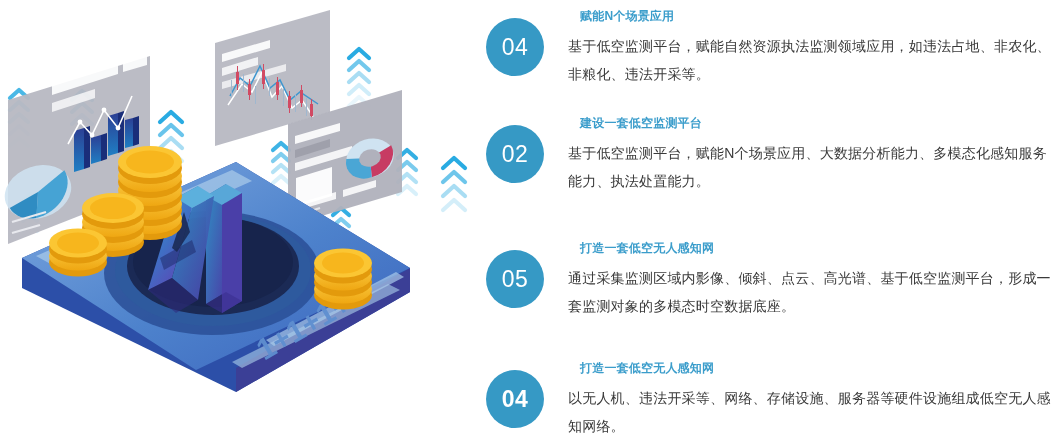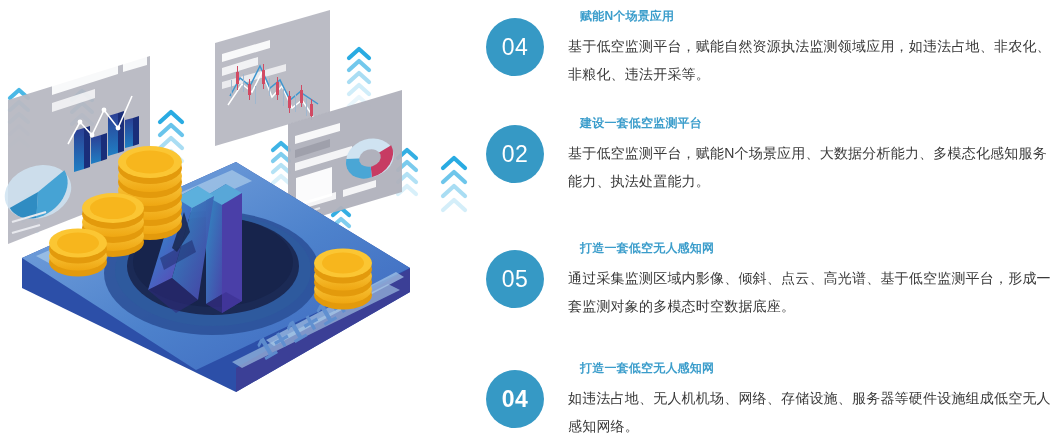--- a/index.html
+++ b/index.html
@@ -462,18 +462,18 @@
       <div class="feature-text">
         <div class="feature-title">打造一套低空无人感知网</div>
         <div class="feature-desc">通过采集监测区域内影像、倾斜、点云、高光谱、基于低空监测平台，形成一套监测对象的多模态时空数据底座。</div>
       </div>
     </div>
 
     <div class="feature-row r3">
       <div class="badge">04</div>
       <div class="feature-text">
         <div class="feature-title">打造一套低空无人感知网</div>
-        <div class="feature-desc">如违法占地、无人机机场、网络、存储设施、服务器等硬件设施组成低空无人感知网络。</div>
+        <div class="feature-desc">以无人机、违法开采等、网络、存储设施、服务器等硬件设施组成低空无人感知网络。</div>
       </div>
     </div>
 
   </div>
 </div>
 
 </body></html>

